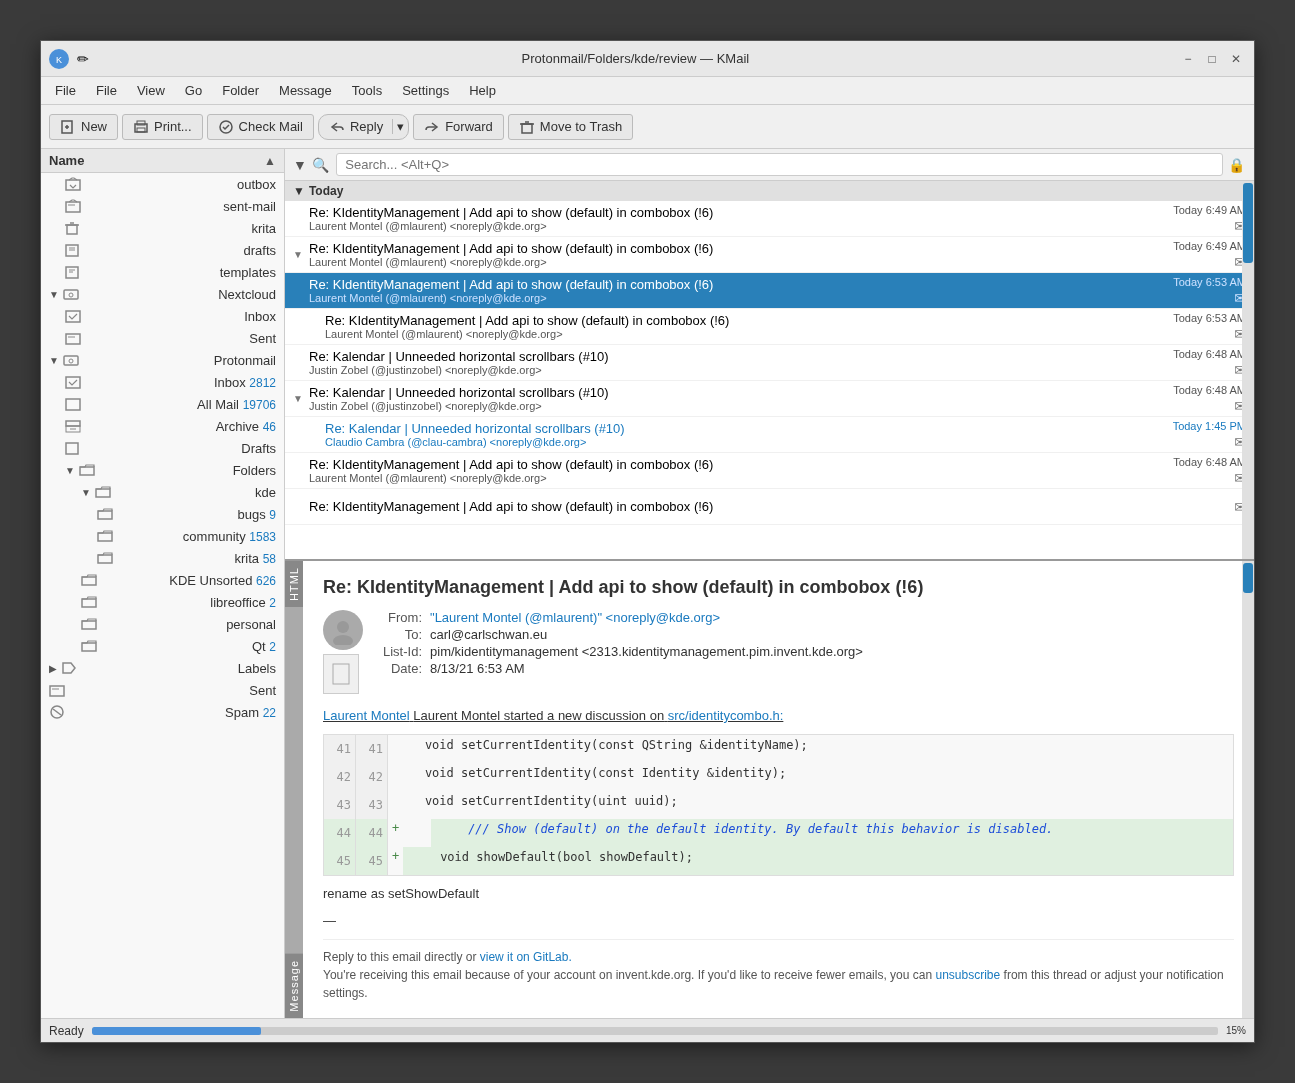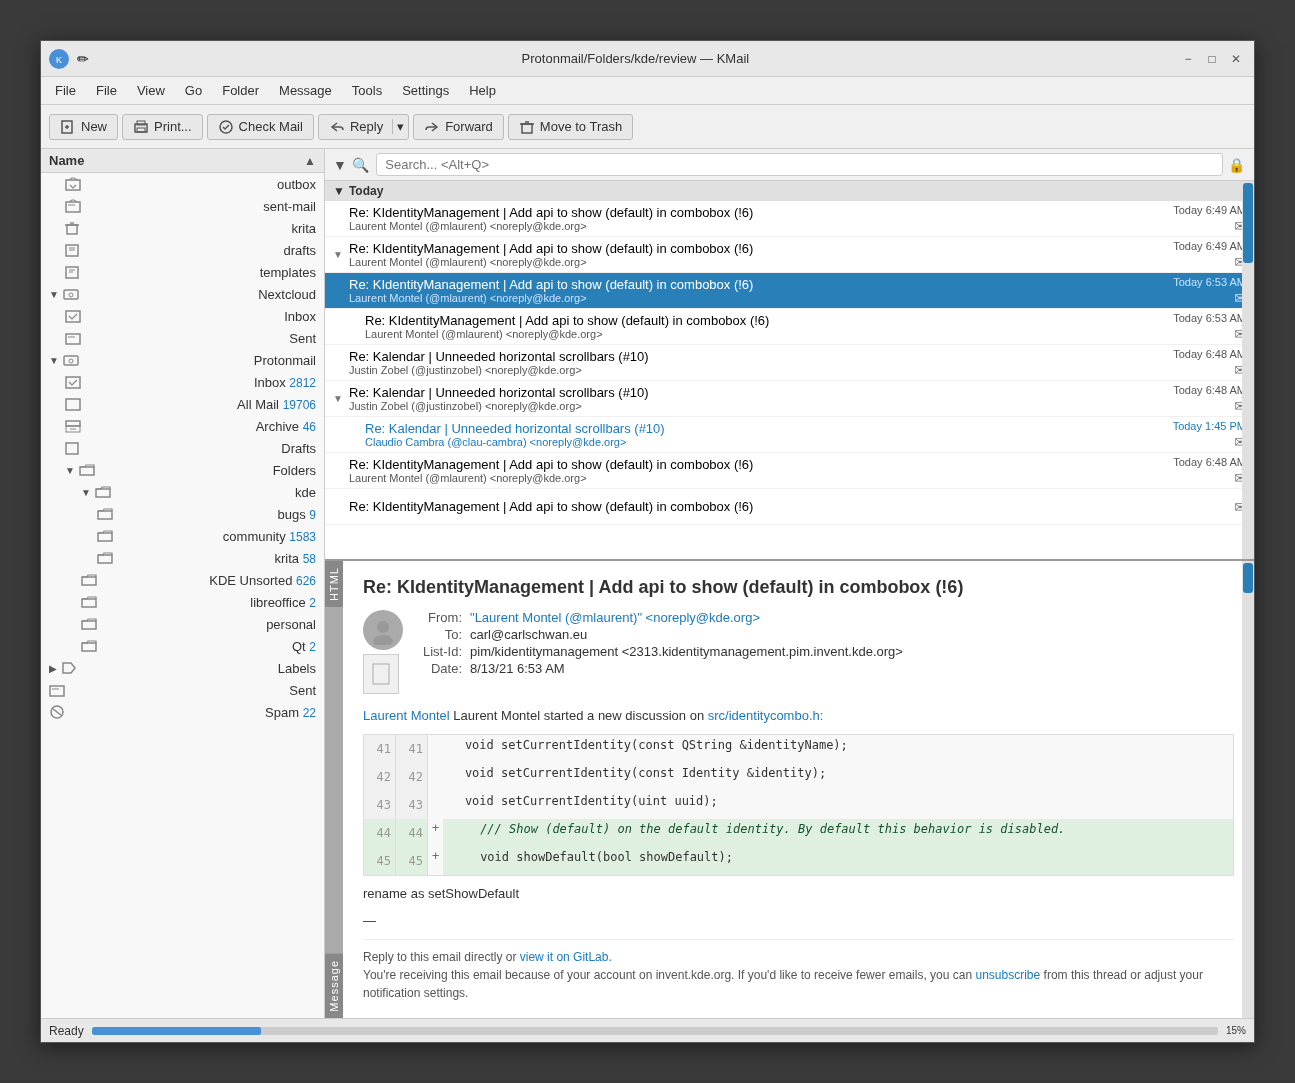--- a/index.html
+++ b/index.html
@@ -17,28 +17,28 @@
     .wc-btn { width: 20px; height: 20px; display: flex; align-items: center; justify-content: center; cursor: pointer; font-size: 12px; color: #555; }
     
     
     .menubar { background: #f0f0f0; height: 28px; display: flex; align-items: center; padding: 0 4px; border-bottom: 1px solid #ccc; flex-shrink: 0; }
     .menu-item { padding: 2px 10px; cursor: pointer; font-size: 13px; color: #333; border-radius: 3px; }
     
     
     .toolbar { background: #f0f0f0; height: 44px; display: flex; align-items: center; padding: 0 8px; border-bottom: 1px solid #ccc; gap: 4px; flex-shrink: 0; }
     .tb-btn { display: flex; align-items: center; gap: 5px; padding: 4px 10px; background: #e8e8e8; border: 1px solid #bbb; border-radius: 3px; cursor: pointer; font-size: 13px; color: #333; }
     .tb-btn svg { width: 16px; height: 16px; }
-    .reply-btn { display: flex; align-items: center; }
+    .reply-btn { display: flex; align-items: center; border-radius: 10px; }
     .reply-dropdown { width: 12px; height: 100%; display: flex; align-items: center; justify-content: center; border-left: 1px solid #bbb; padding-left: 3px; cursor: pointer; }
     
     
     .main-area { display: flex; flex: 1; overflow: hidden; }
     
     
-    .sidebar { width: 284px; flex-shrink: 0; background: #f8f8f8; border-right: 1px solid #ccc; display: flex; flex-direction: column; overflow: hidden; }
+    .sidebar { width: 244px; flex-shrink: 0; background: #f8f8f8; border-right: 1px solid #ccc; display: flex; flex-direction: column; overflow: hidden; }
     .sidebar-header { display: flex; align-items: center; justify-content: space-between; padding: 4px 8px; background: #e8e8e8; border-bottom: 1px solid #ccc; }
     .sidebar-header-label { font-size: 13px; color: #333; font-weight: bold; }
     .sidebar-header-arrow { font-size: 12px; color: #555; cursor: pointer; }
     .sidebar-content { flex: 1; overflow-y: auto; }
     .sidebar-item { display: flex; align-items: center; padding: 3px 8px; cursor: pointer; font-size: 13px; color: #333; text-align: right; }
     .sidebar-item.selected { background: #c5d8f0; }
     .sidebar-item .folder-icon { width: 16px; height: 16px; margin-right: 6px; flex-shrink: 0; }
     .sidebar-item .item-label { flex: 1; }
     .sidebar-item .count { color: #666; font-size: 12px; }
     .count-blue { color: #1a7abf; }
@@ -78,32 +78,32 @@
     
     
     .email-view { flex: 1; overflow-y: auto; background: white; padding: 16px 20px; position: relative; }
     .email-view-subject { font-size: 18px; font-weight: bold; color: #333; margin-bottom: 12px; }
     .email-header-label { font-size: 13px; color: #555; text-align: right; }
     .email-header-value { font-size: 13px; color: #333; }
     .email-header-link { color: #1a7abf; text-decoration: none; }
     .avatar { width: 40px; height: 40px; border-radius: 50%; background: #aaa; flex-shrink: 0; display: flex; align-items: center; justify-content: center; }
     .avatar-placeholder { width: 36px; height: 40px; border: 1px solid #ccc; background: #f0f0f0; flex-shrink: 0; display: flex; align-items: center; justify-content: center; }
     .email-body { font-size: 13px; color: #333; line-height: 1.5; }
-    .email-body-intro { color: #333; margin-bottom: 8px; }
+    .email-body-intro { color: #333; margin-bottom: 8px; text-decoration: underline; }
     .email-body-intro a { color: #1a7abf; text-decoration: none; }
     
     
     .code-block { background: #f8f8f8; border: 1px solid #ddd; font-family: monospace; font-size: 12px; margin: 8px 0; }
     .code-line { display: flex; }
     .code-linenum { width: 32px; text-align: right; padding: 5px 4px; color: #999; background: #f0f0f0; border-right: 1px solid #ddd; user-select: none; }
     .code-linenum-new { background: #e0f0e0; }
     .code-content { padding: 1px 8px; flex: 1; white-space: pre; }
     .code-content-added { background: #e0f0e0; }
     .code-added-marker { color: #4a8a4a; padding: 0 4px; }
-    .code-comment { color: #14532d; font-style: italic; }
+    .code-comment { color: #1d4ed8; font-style: italic; margin-left: 28px; }
     
     .rename-text { font-size: 13px; color: #333; margin: 8px 0; }
     .email-footer { font-size: 12px; color: #555; margin-top: 8px; border-top: 1px solid #eee; padding-top: 8px; }
     .email-footer a { color: #1a7abf; text-decoration: none; }
     
     
     .statusbar { background: #e8e8e8; height: 24px; display: flex; align-items: center; padding: 0 8px; border-top: 1px solid #ccc; flex-shrink: 0; gap: 8px; }
     .status-text { font-size: 12px; color: #333; }
     .progress-bar { flex: 1; height: 8px; background: #ccc; border-radius: 2px; overflow: hidden; }
     .progress-fill { height: 100%; background: #4a90d9; border-radius: 2px; }

